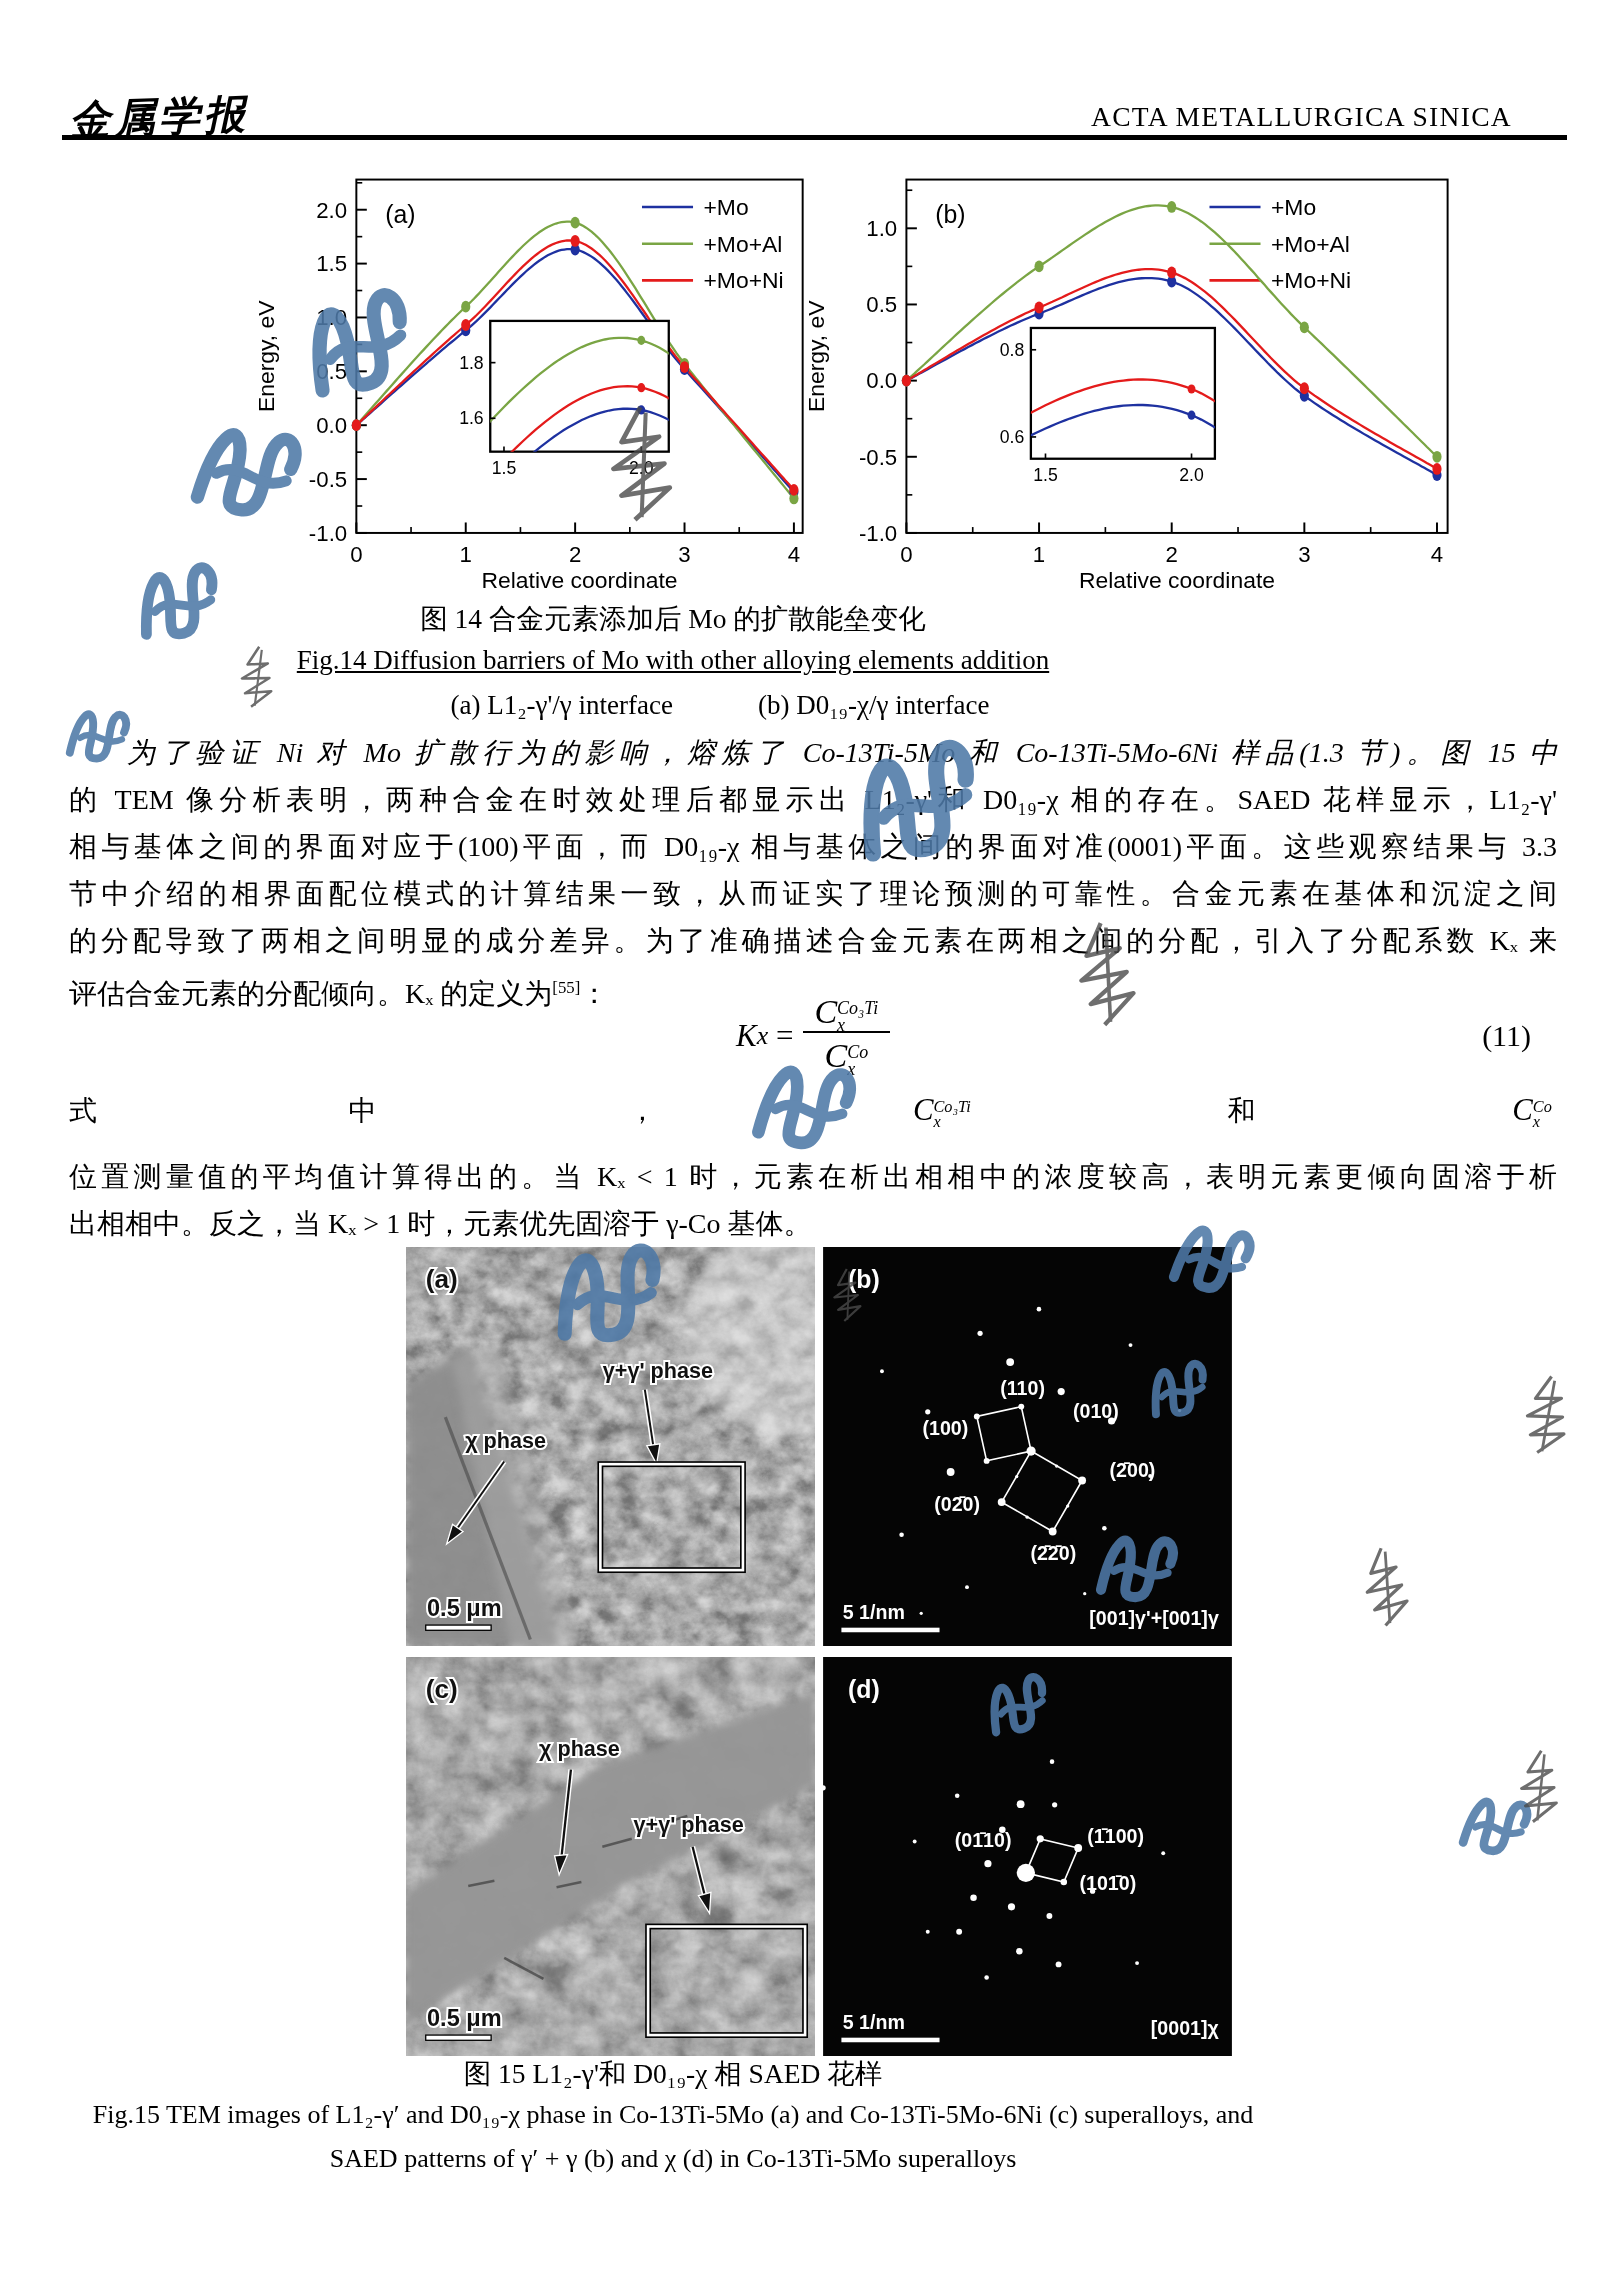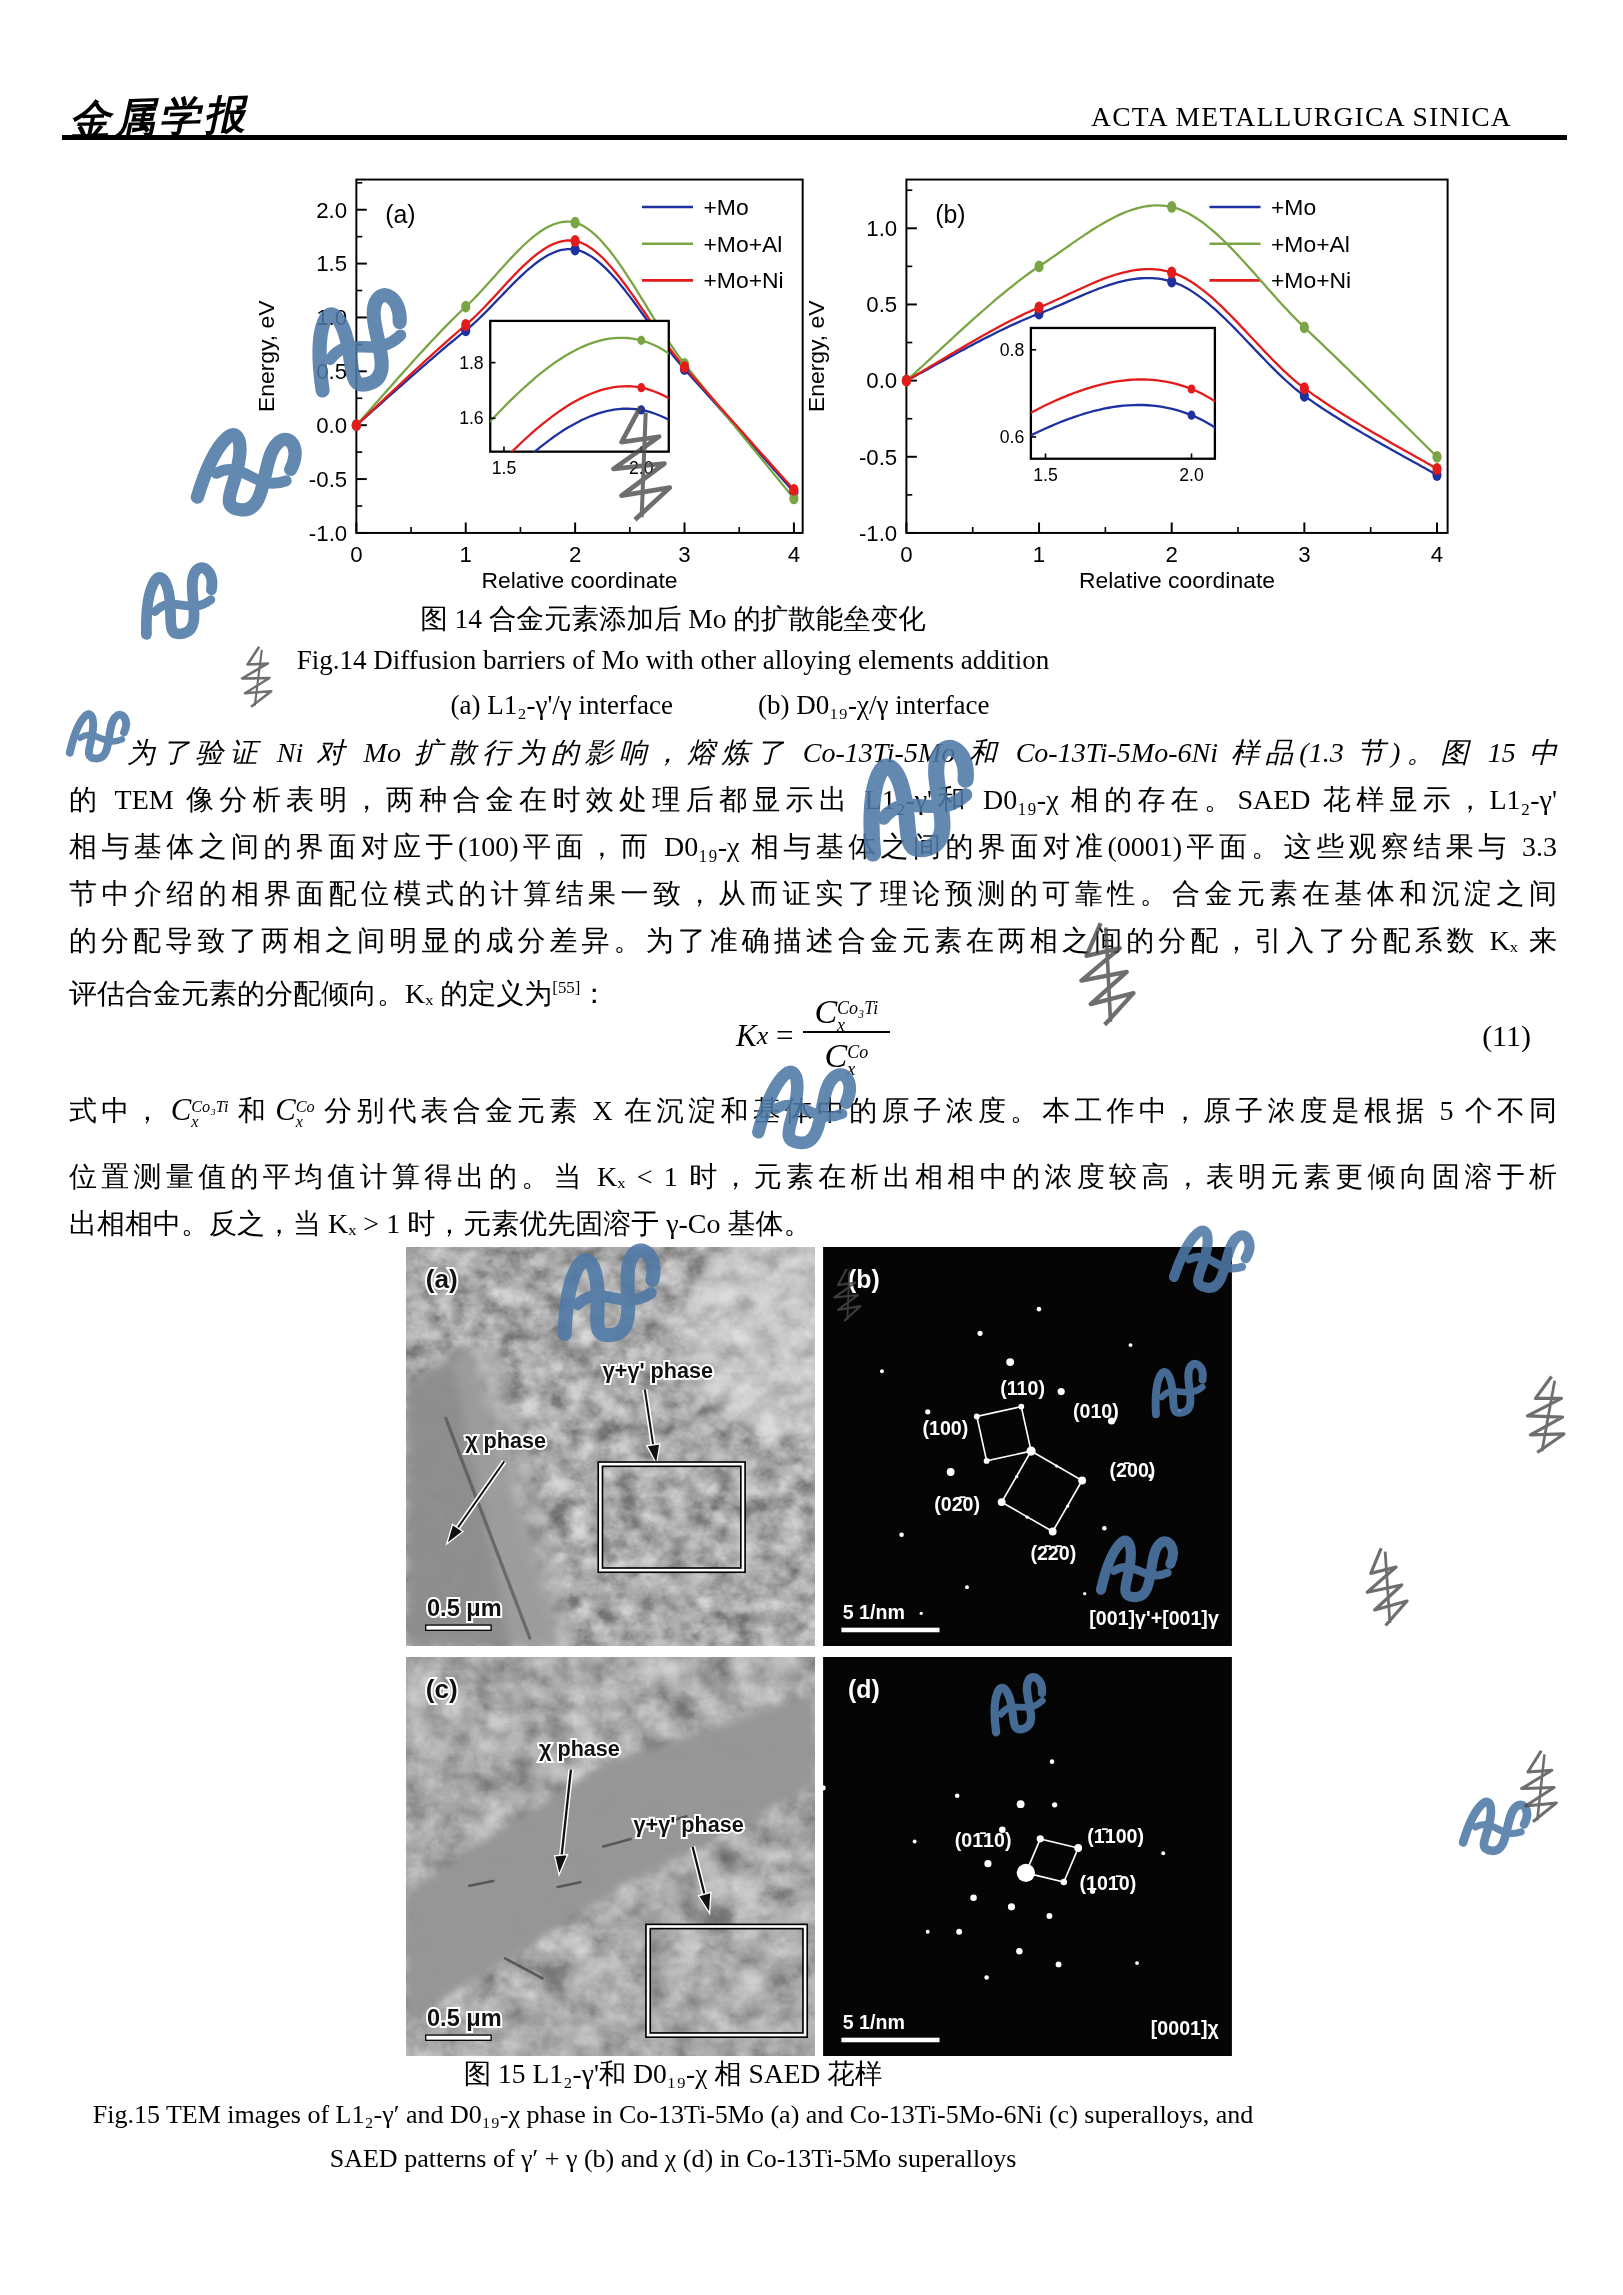--- a/index.html
+++ b/index.html
@@ -9,21 +9,21 @@
 
   
   .logo{left:69px;top:90px;font-size:41px;font-weight:bold;font-style:italic;
         letter-spacing:3.9px;transform:rotate(-2deg);}
   .journal{right:111px;top:101px;font-size:27.5px;letter-spacing:1.3px;}
   .rule{left:62px;top:135px;width:1505px;height:4.6px;background:#000;}
 
   
   .cap{width:1346px;text-align:center;font-size:27.5px;}
   .cap-zh14{top:601px;}
-  .cap-en14{top:645px;font-size:27px;}
+  .cap-en14{top:645px;font-size:27px;text-decoration:underline;}
   .cap-sub14{top:690px;display:flex;justify-content:center;gap:85px;font-size:27px;padding-left:47px;}
 
   
   .line{left:69px;width:1488px;font-size:28px;line-height:39px;text-align:justify;
         text-align-last:justify;white-space:normal;}
   .line.noj{text-align-last:left;}
   .indent{padding-left:58px;width:1430px;font-style:italic;}
   sup{font-size:0.6em;}
   .ital{font-style:italic;}
 
@@ -277,21 +277,21 @@
     <span style="margin-left:7.9px">=</span>
     <span class="frac">
       <span class="num"><span class="cstack"><span class="base">C</span><span class="scripts"><span class="sp">Co₃Ti</span><span class="sb">x</span></span></span></span>
       <span class="den" style="display:block"><span class="cstack"><span class="base">C</span><span class="scripts"><span class="sp">Co</span><span class="sb">x</span></span></span></span>
     </span>
     <span class="eqnum">(11)</span>
   </div>
 </div>
 
 <div class="abs line" style="top:1091px">
-  <span>式中，</span><span class="cstack"><span class="base">C</span><span class="scripts"><span class="sp">Co₃Ti</span><span class="sb">x</span></span></span><span>和</span><span class="cstack"><span class="base">C</span><span class="scripts"><span class="sp">Co</span><span class="sb">x</span></span></span><span>分别代表合金元素 X 在沉淀和基体中的原子浓度。本工作中，原子浓度是根据 5 个不同</span>
+  <span>式中，</span><span class="cstack"><span class="base">C</span><span class="scripts"><span class="sp">Co₃Ti</span><span class="sb">x</span></span></span><span>和</span><span class="cstack"><span class="base">C</span><span class="scripts"><span class="sp">Co</span><span class="sb">x</span></span></span>
 </div>
 <div class="abs line" style="top:1157px">位置测量值的平均值计算得出的。当 Kₓ &lt; 1 时，元素在析出相相中的浓度较高，表明元素更倾向固溶于析</div>
 <div class="abs line noj" style="top:1204px">出相相中。反之，当 Kₓ &gt; 1 时，元素优先固溶于 γ-Co 基体。</div>
 
 <svg class="tem tem-a" viewBox="0 0 625 610">
   <defs>
     <filter id="noiseA" x="0" y="0" width="100%" height="100%">
       <feTurbulence type="fractalNoise" baseFrequency="0.028 0.034" numOctaves="5" seed="8"></feTurbulence>
       <feColorMatrix type="matrix" values="0.33 0.33 0.33 0 0  0.33 0.33 0.33 0 0  0.33 0.33 0.33 0 0  0 0 0 0 1"></feColorMatrix>
       <feComponentTransfer>

